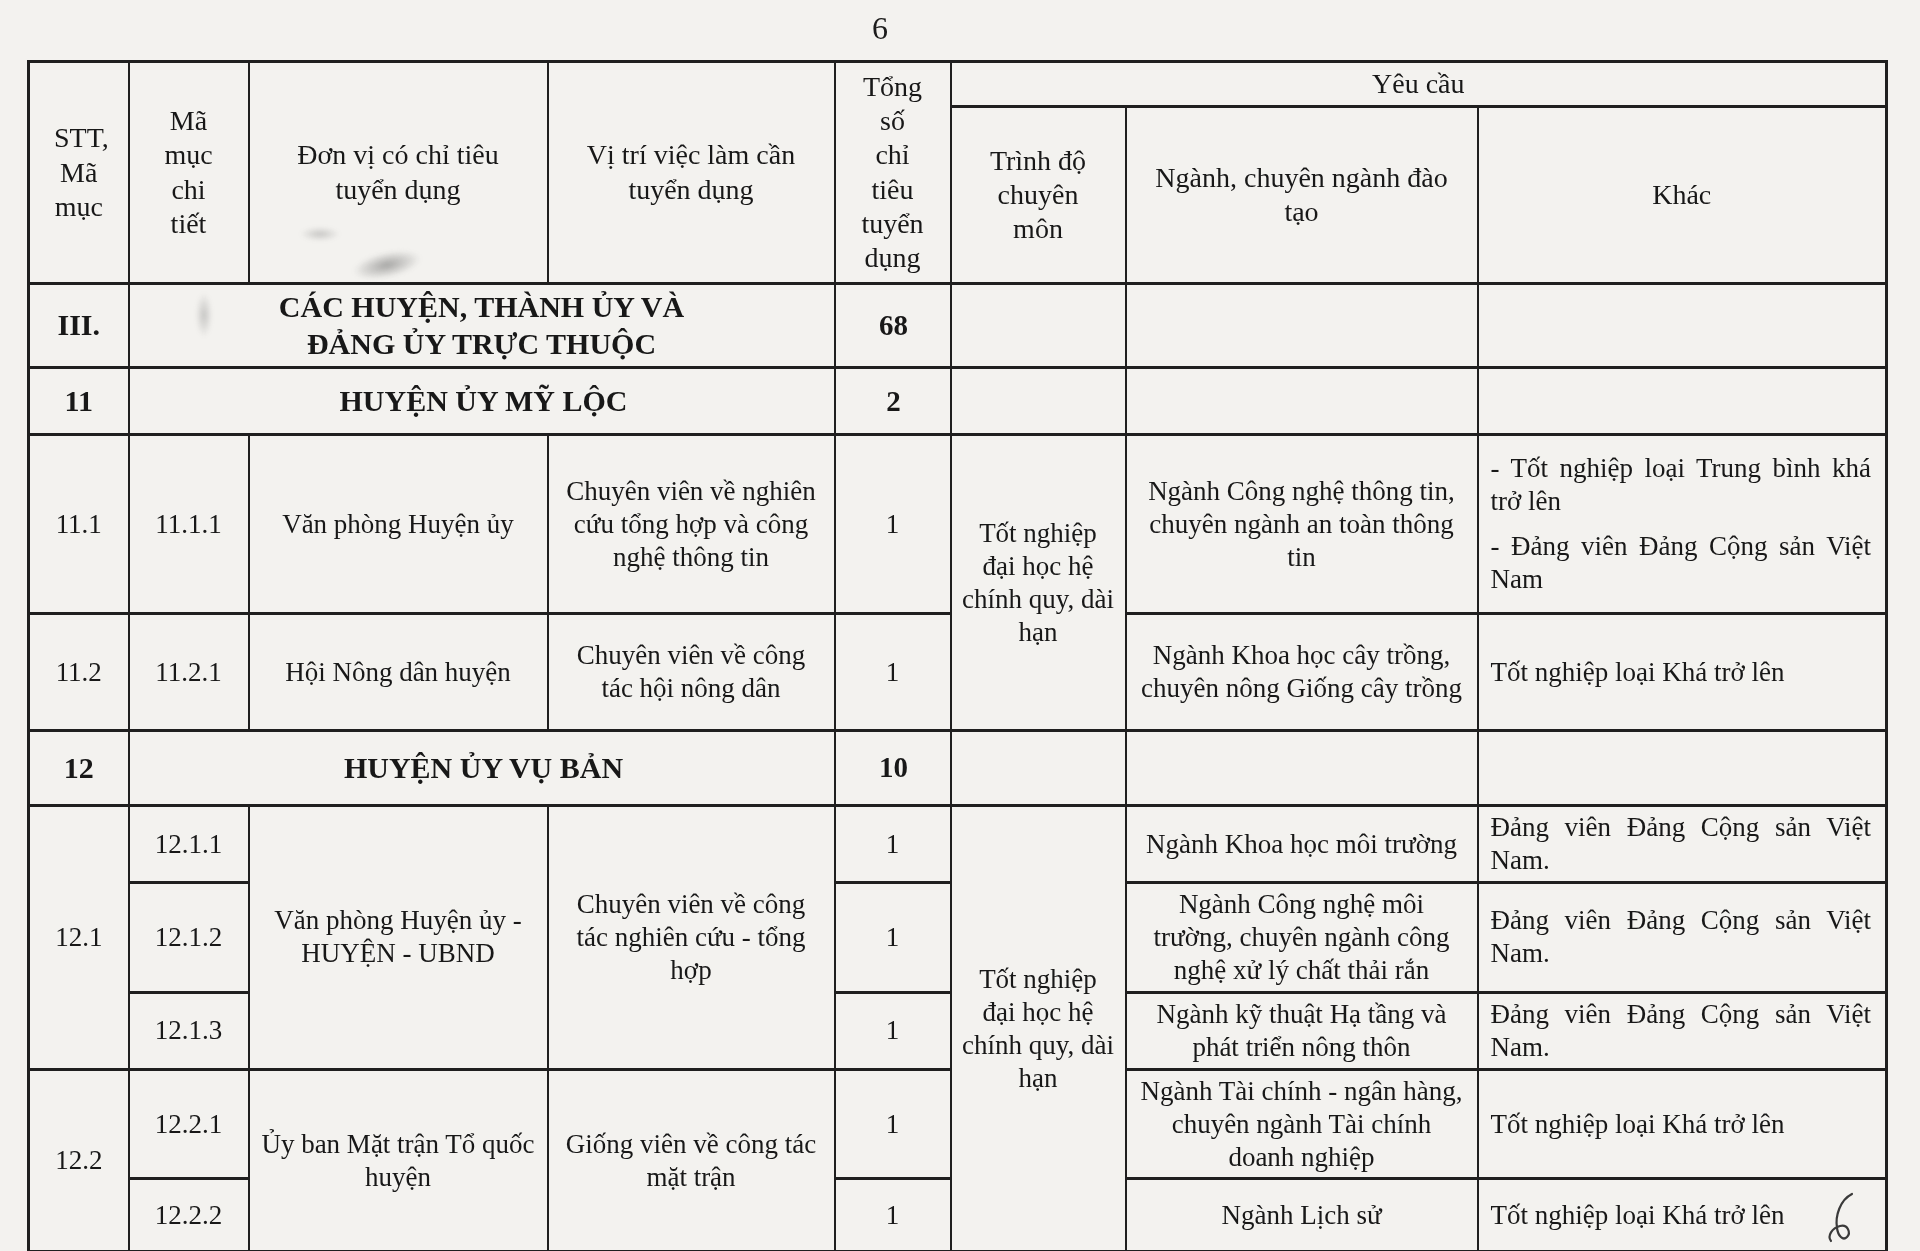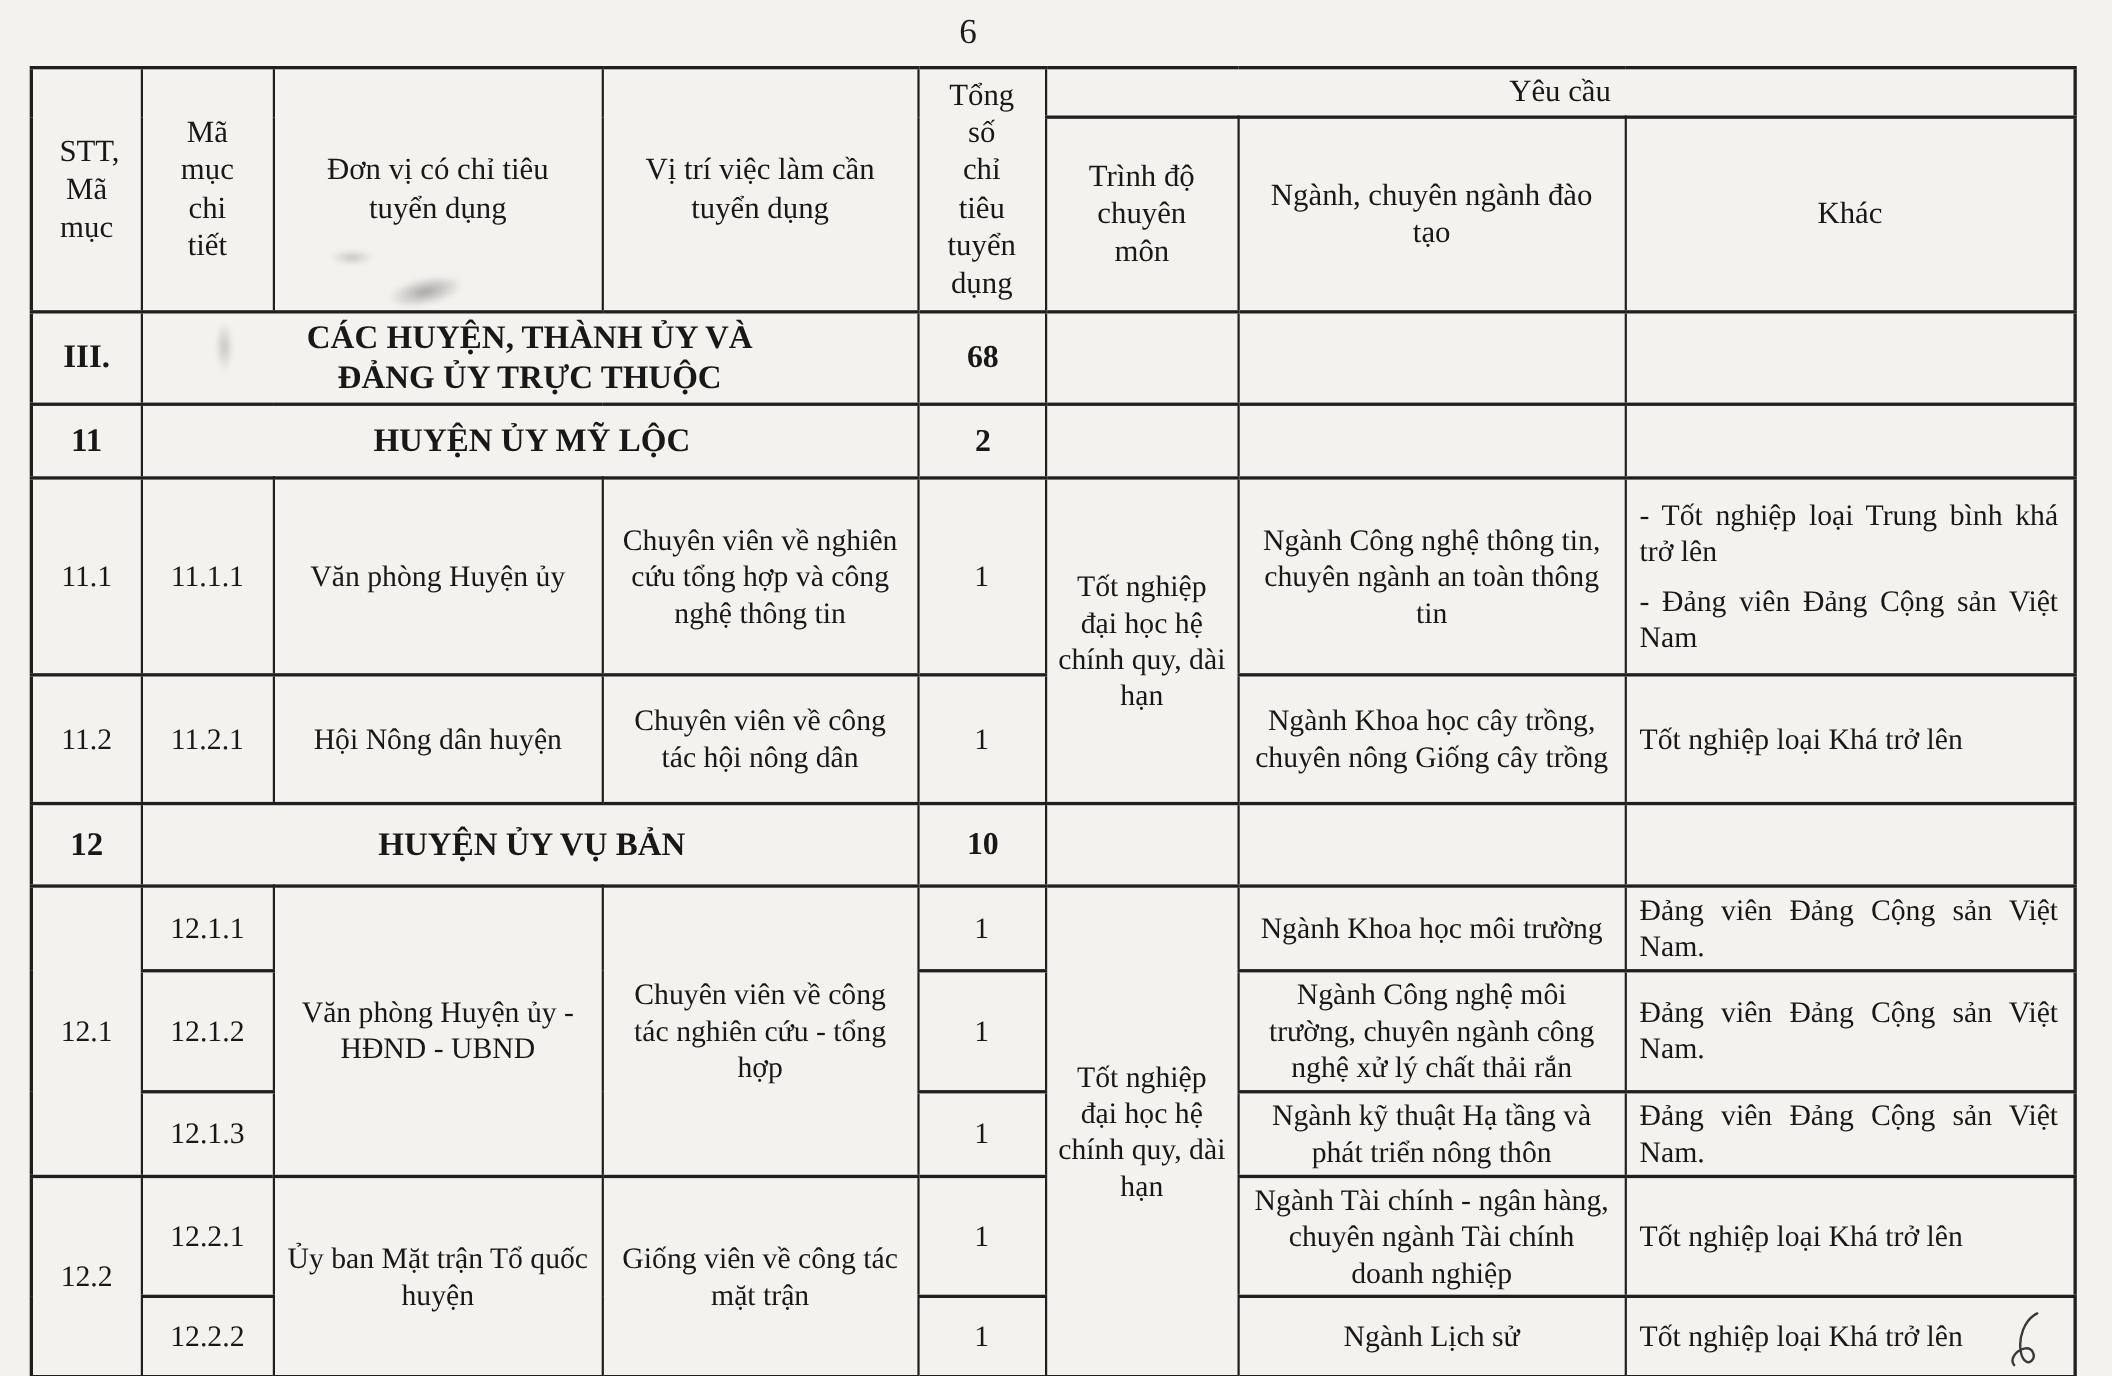--- a/index.html
+++ b/index.html
@@ -152,21 +152,21 @@
       <td colspan="3" class="sec-title-left">HUYỆN ỦY VỤ BẢN</td>
       <td class="sec-total">10</td>
       <td></td>
       <td></td>
       <td></td>
     </tr>
 
     <tr style="height:71px">
       <td rowspan="3">12.1</td>
       <td>12.1.1</td>
-      <td rowspan="3">Văn phòng Huyện ủy - HĐND - UBND</td>
+      <td rowspan="3">Văn phòng Huyện ủy - HUYỆN - UBND</td>
       <td rowspan="3">Chuyên viên về công tác nghiên cứu - tổng hợp</td>
       <td>1</td>
       <td rowspan="5">Tốt nghiệp đại học hệ chính quy, dài hạn</td>
       <td>Ngành Khoa học môi trường</td>
       <td class="other">Đảng viên Đảng Cộng sản Việt Nam.</td>
     </tr>
 
     <tr style="height:109px">
       <td>12.1.2</td>
       <td>1</td>

